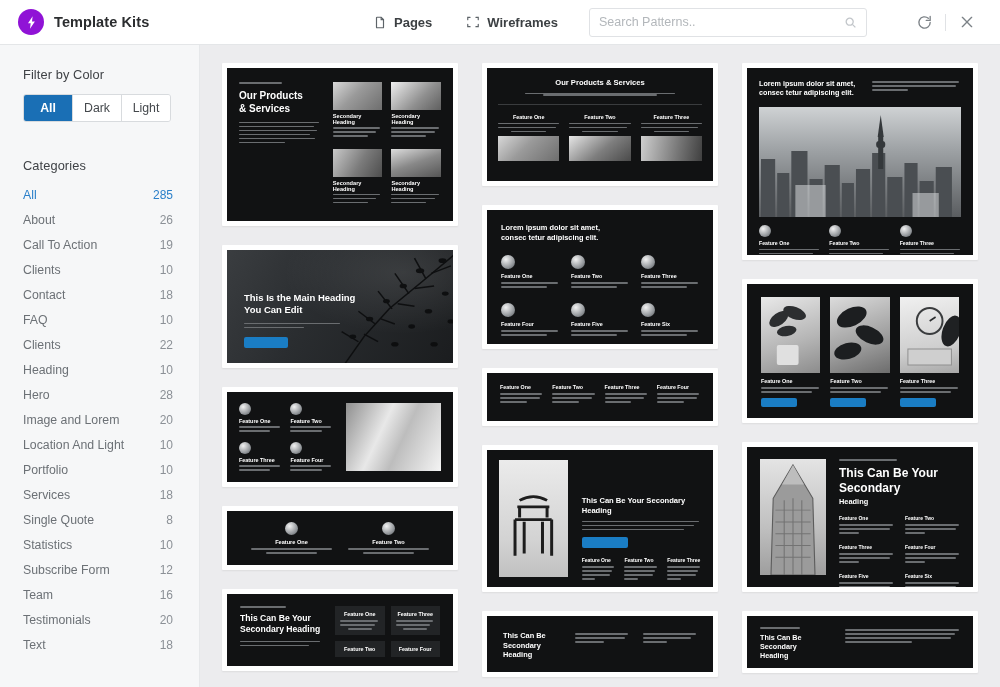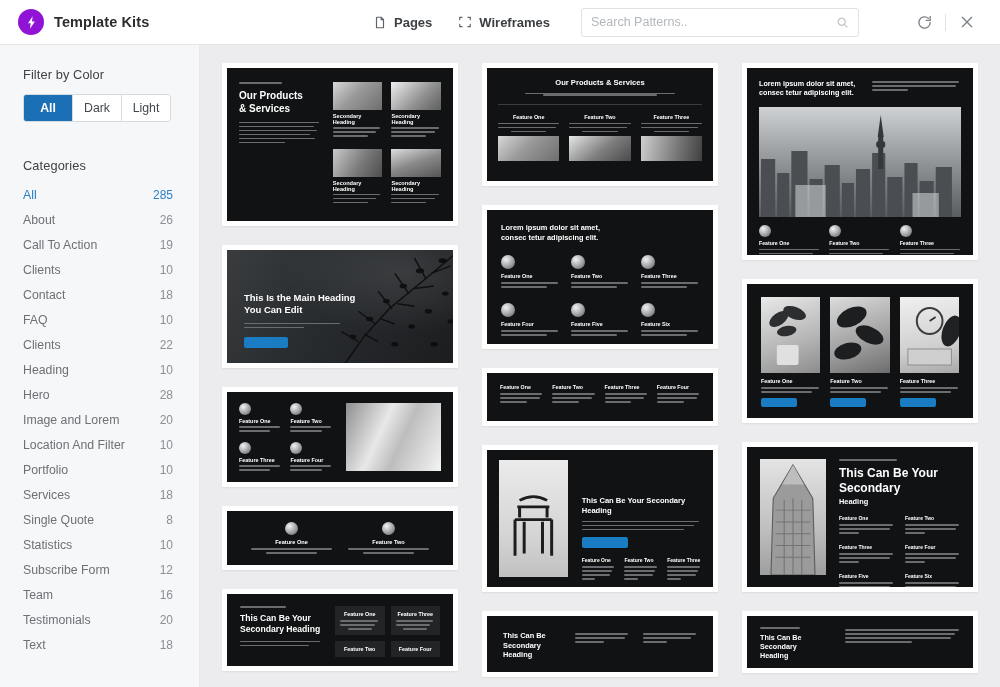--- a/index.html
+++ b/index.html
@@ -18,21 +18,21 @@
   }
   .brand { display: flex; align-items: center; gap: 10px; padding-left: 18px; width: 360px; }
   .logo {
     width: 26px; height: 26px; border-radius: 50%;
     background: #9013d6; display: flex; align-items: center; justify-content: center;
     flex: 0 0 26px;
   }
   .logo svg { display: block; }
   .brand-name { font-size: 14.5px; color: #2b2d2f; font-weight: 600; letter-spacing: .1px; }
 
-  .nav { display: flex; gap: 0px; }
+  .nav { display: flex; gap: 8px; }
   .nav-item {
     display: flex; align-items: center; gap: 7px;
     padding: 7px 13px; font-size: 13px; color: #3c4043; font-weight: 600;
     cursor: pointer; border-radius: 3px; white-space: nowrap;
   }
   .nav-item .ico { display: flex; align-items: center; color: #5d6368; }
   .nav-item.active { color: #2a7fc9; }
   .nav-item.active .ico { color: #3c8fd4; }
   .nav-highlight {
     position: relative; border: 3px solid #f0201d; border-radius: 2px;
@@ -234,21 +234,21 @@
           </div>
         <div class="cat">
           <span>Hero</span>
           <span class="cnt">28</span>
           </div>
         <div class="cat">
           <span>Image and Lorem</span>
           <span class="cnt">20</span>
           </div>
         <div class="cat">
-          <span>Location And Filter</span>
+          <span>Location And Light</span>
           <span class="cnt">10</span>
           </div>
         <div class="cat">
           <span>Portfolio</span>
           <span class="cnt">10</span>
           </div>
         <div class="cat">
           <span>Services</span>
           <span class="cnt">18</span>
           </div>

